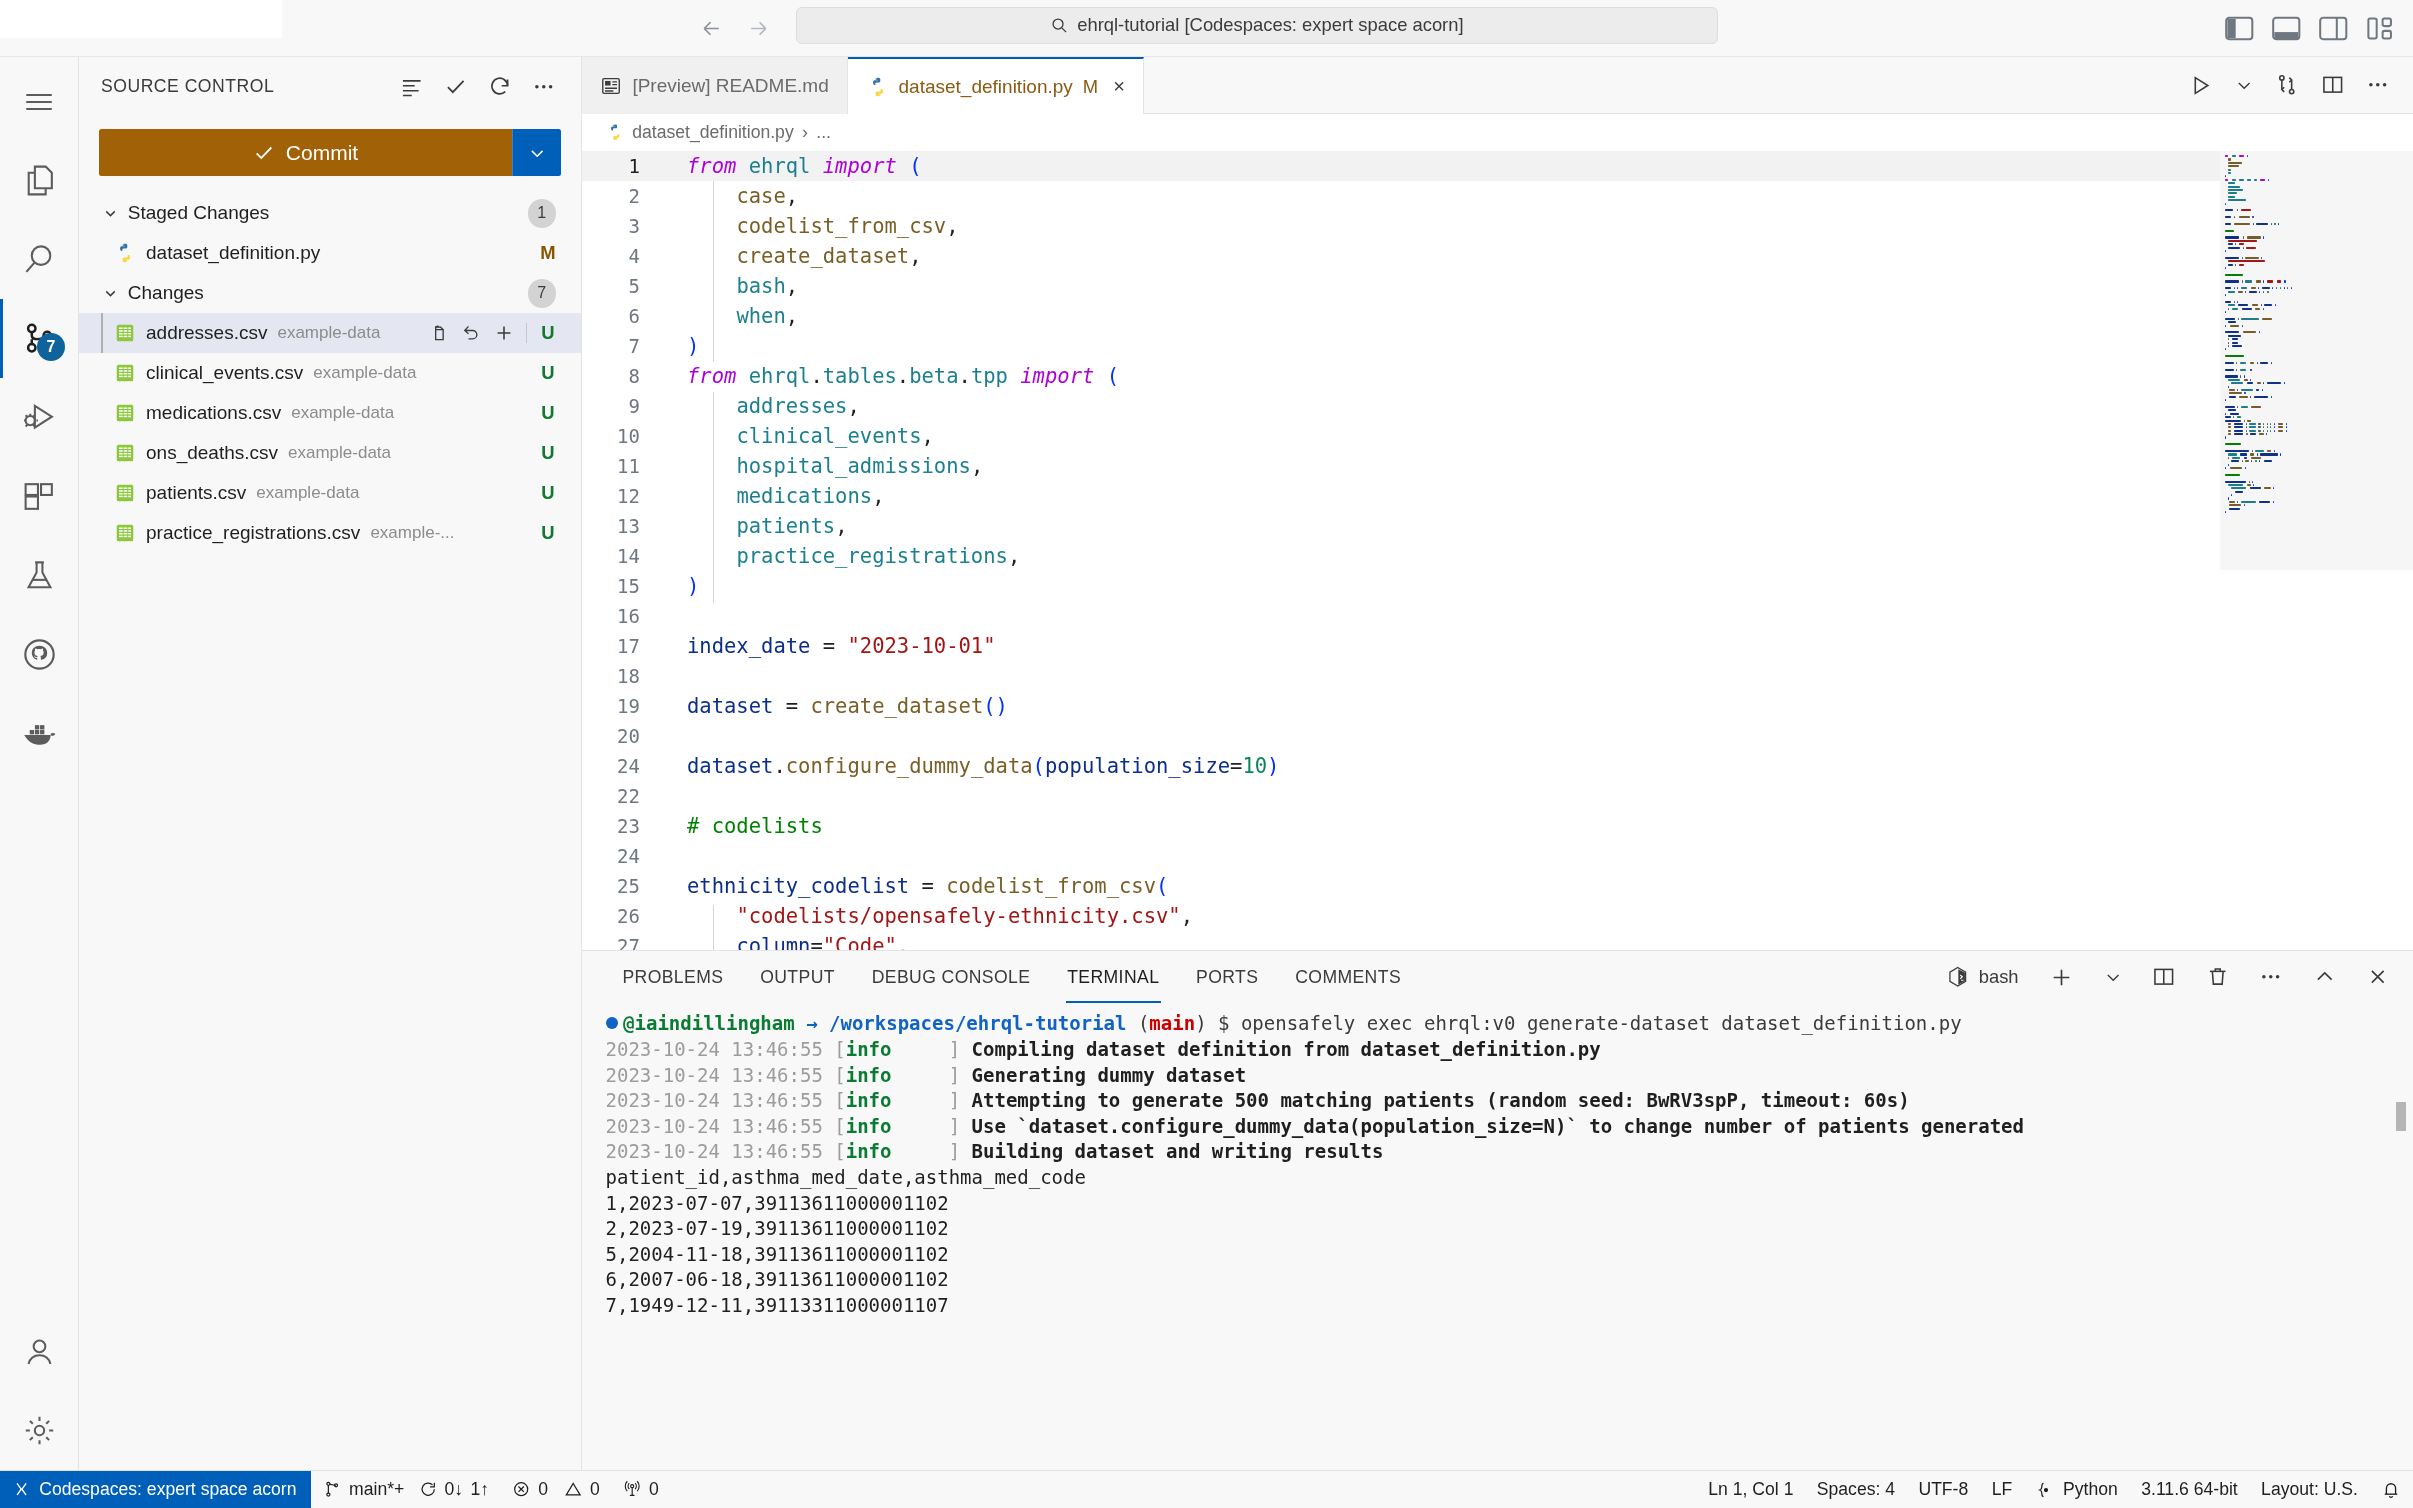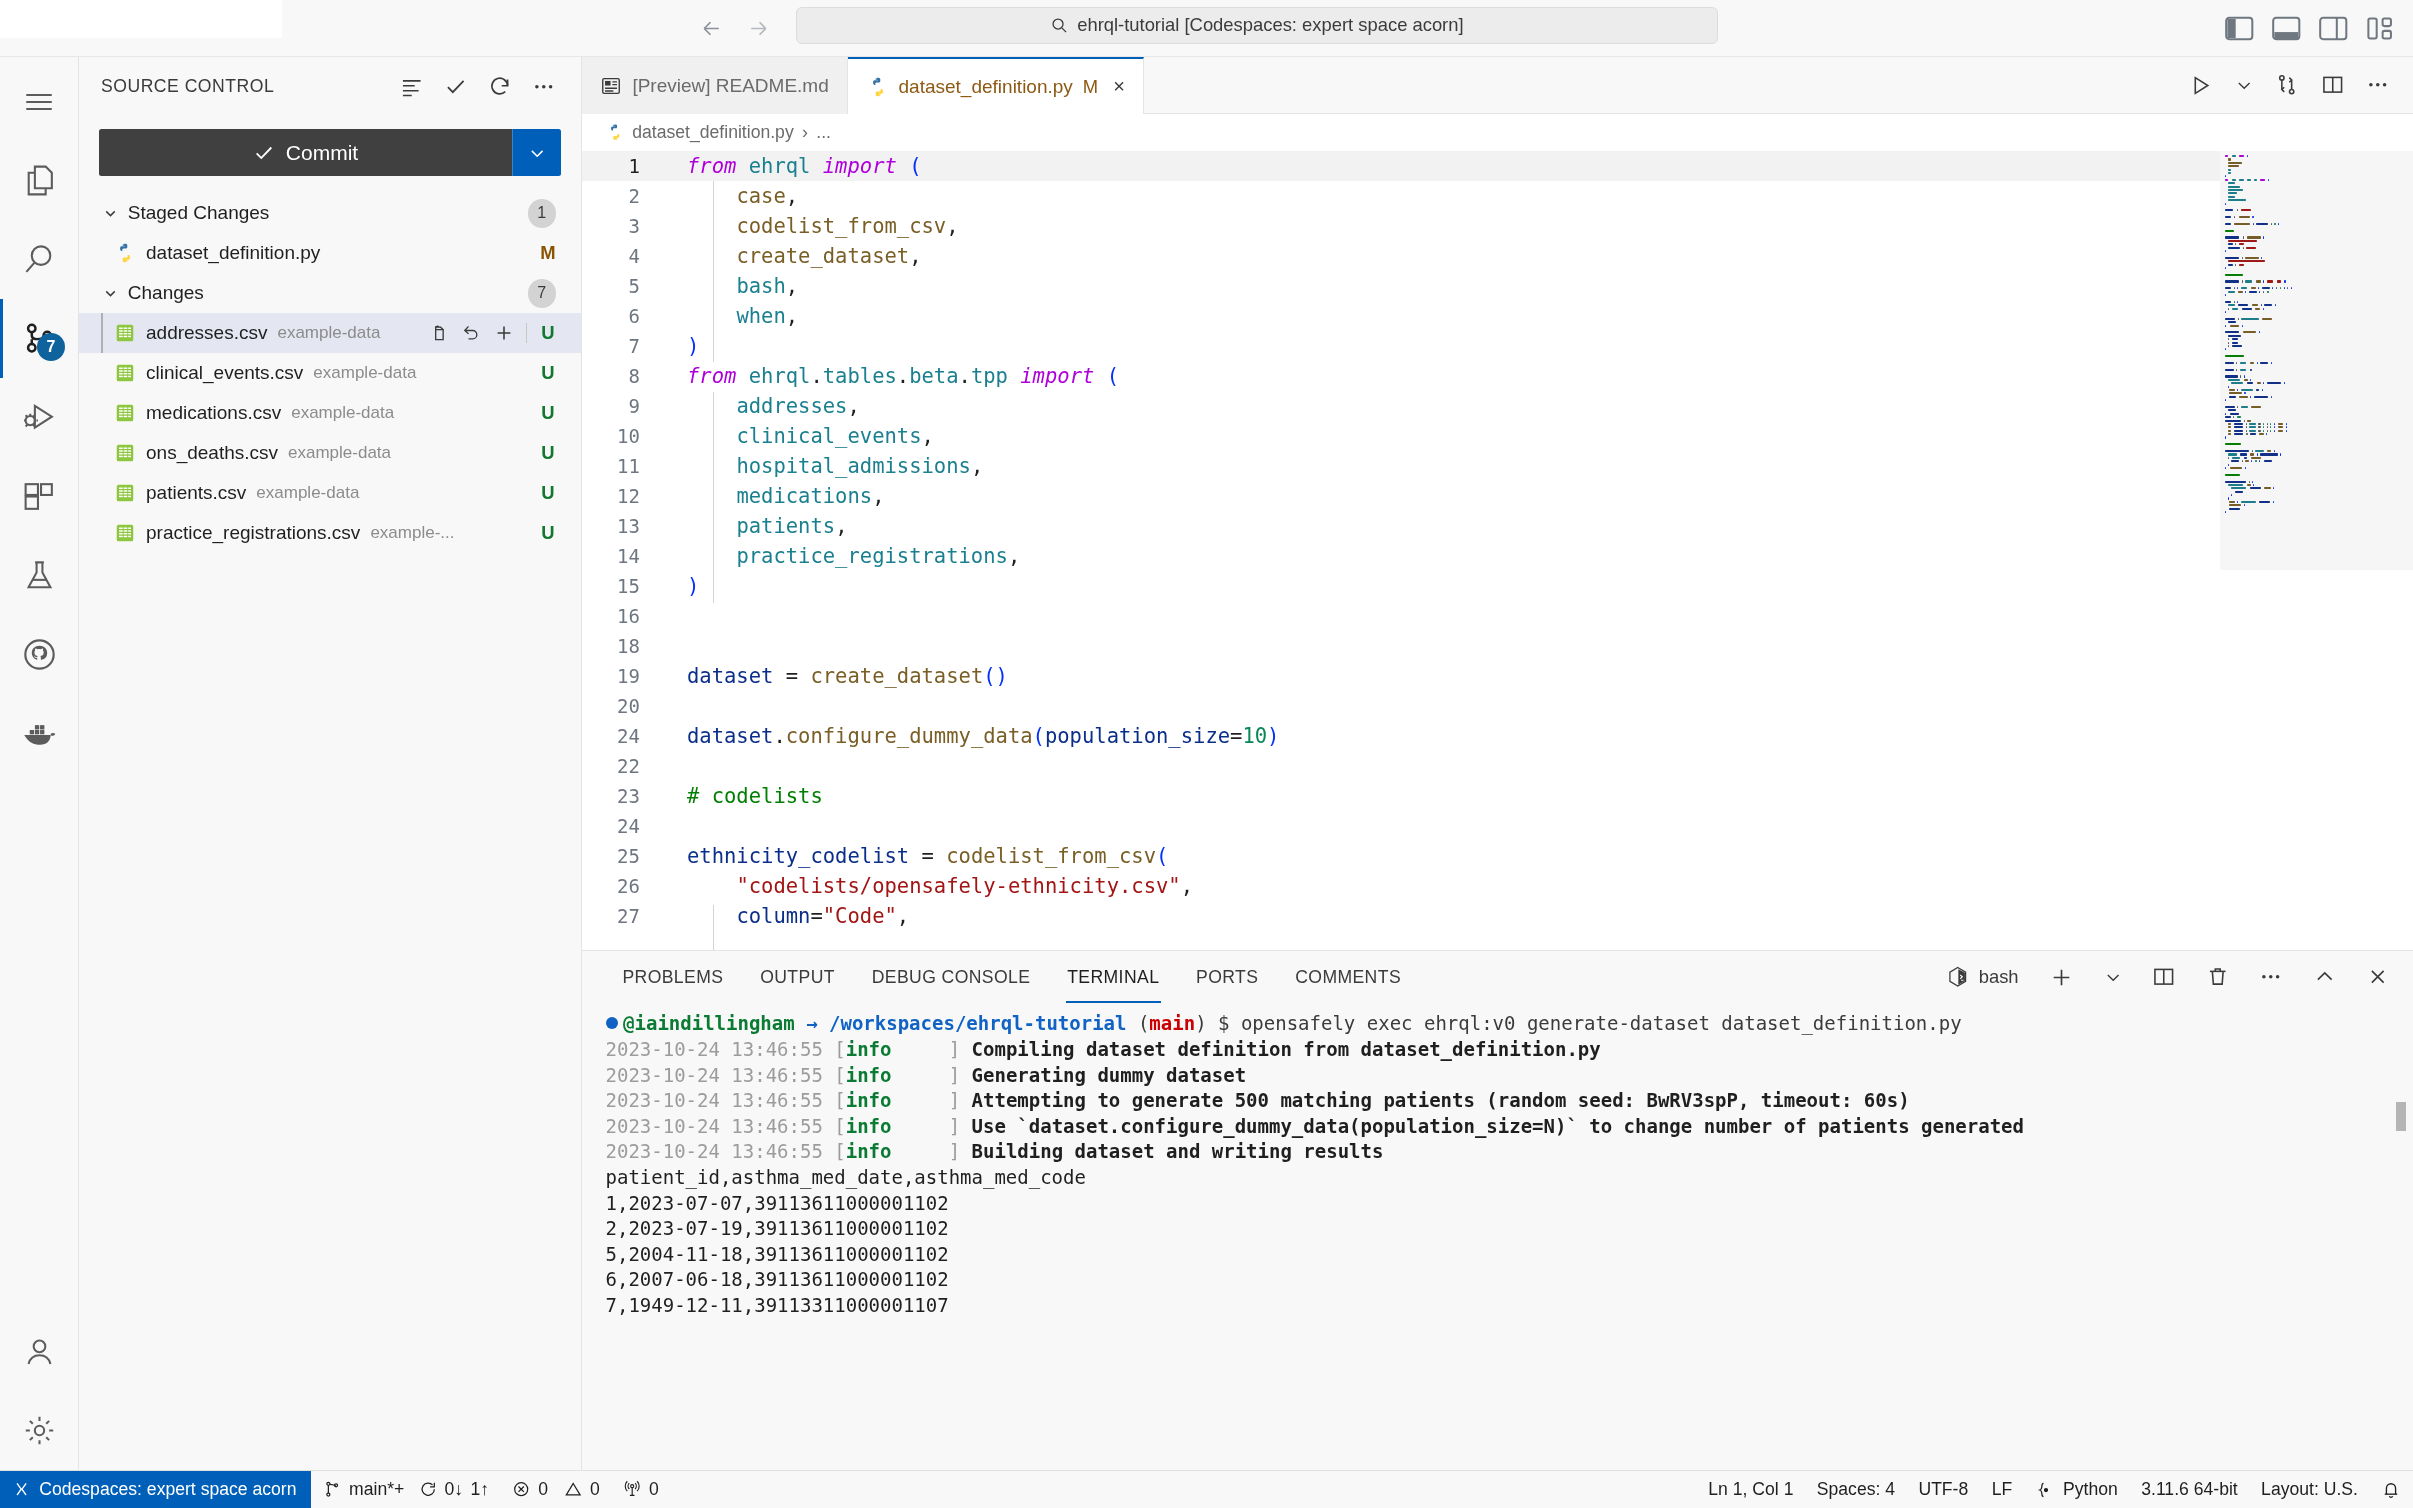--- a/index.html
+++ b/index.html
@@ -76,21 +76,21 @@
   .sb-title { font-size: 17.6px; letter-spacing: 0.5px; color: #3b3b3b; flex: 1 1 auto; }
   .sb-act { width: 34px; height: 34px; display: flex; align-items: center; justify-content: center; color: #3b3b3b; }
   .sb-body { padding: 0 20px; }
   .commit-input {
     width: 100%; height: 45px; background: #fff; border: 0.8px solid #cecece;
     border-radius: 2.5px; padding: 0 11.7px; font-size: 20px; color: #1f1f1f;
     font-family: "Liberation Sans", sans-serif;
   }
   .commit-btn-row { margin-top: 13.4px; display: flex; height: 47px; }
   .commit-btn {
-    flex: 1 1 auto; background: #404040; color: #fff; border: none;
+    flex: 1 1 auto; background: #a16207; color: #fff; border: none;
     display: flex; align-items: center; justify-content: center; gap: 11px;
     font-size: 21px; font-family: "Liberation Sans", sans-serif; cursor: pointer;
     border-radius: 2.5px 0 0 2.5px;
   }
   .commit-drop {
     width: 49px; background: #005fb8; color: #fff; border: none;
     border-left: 0.8px solid #3d84c6;
     display: flex; align-items: center; justify-content: center; cursor: pointer;
     border-radius: 0 2.5px 2.5px 0;
   }
@@ -745,20 +745,24 @@
               <div class="ln">14</div>
               <div class="ctext"><span class="pun">    </span><span class="id">practice_registrations</span><span class="pun">,</span></div>
             </div>
             <div class="codeline">
               <div class="ln">15</div>
               <div class="ctext"><span class="brk">)</span></div>
             </div>
             <div class="codeline">
               <div class="ln">16</div>
               <div class="ctext"></div>
+            </div>
+            <div class="codeline">
+              <div class="ln">17</div>
+              <div class="ctext"><span class="var">index_date</span><span class="pun"> </span><span class="op">=</span><span class="pun"> </span><span class="str">"2023-10-01"</span></div>
             </div>
             <div class="codeline">
               <div class="ln">18</div>
               <div class="ctext"></div>
             </div>
             <div class="codeline">
               <div class="ln">19</div>
               <div class="ctext"><span class="var">dataset</span><span class="pun"> </span><span class="op">=</span><span class="pun"> </span><span class="fn">create_dataset</span><span class="brk">()</span></div>
             </div>
             <div class="codeline">

